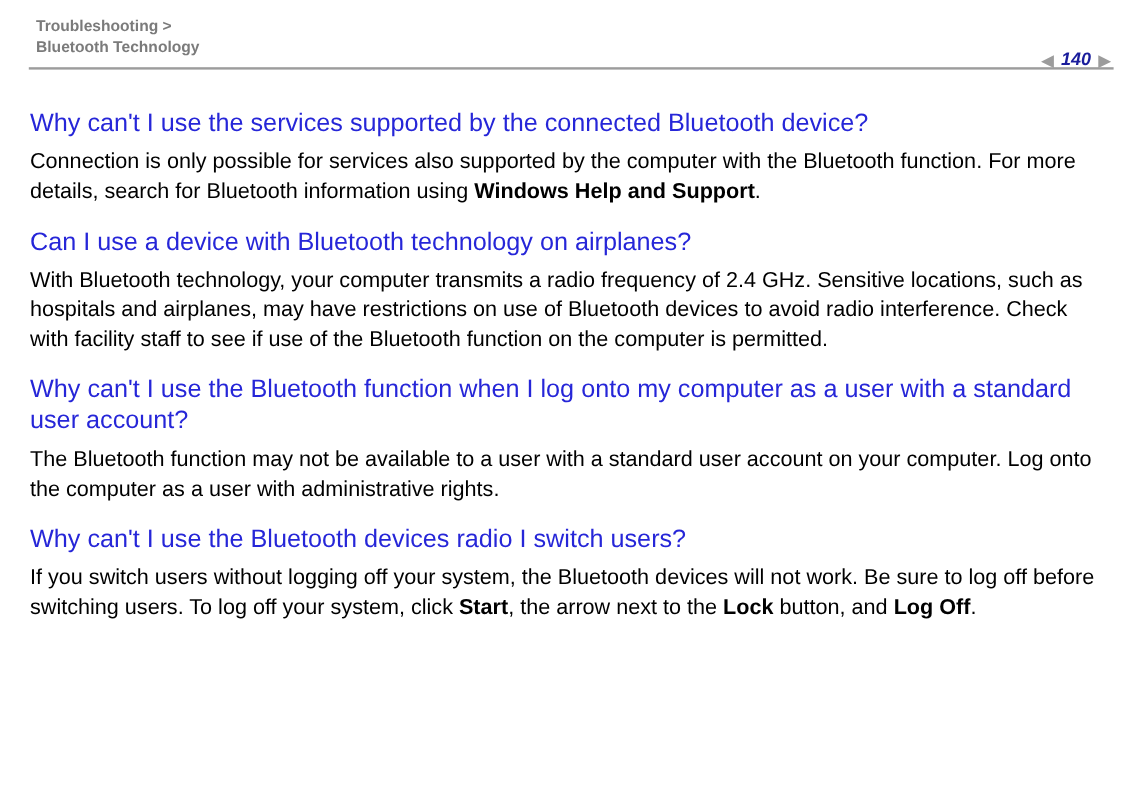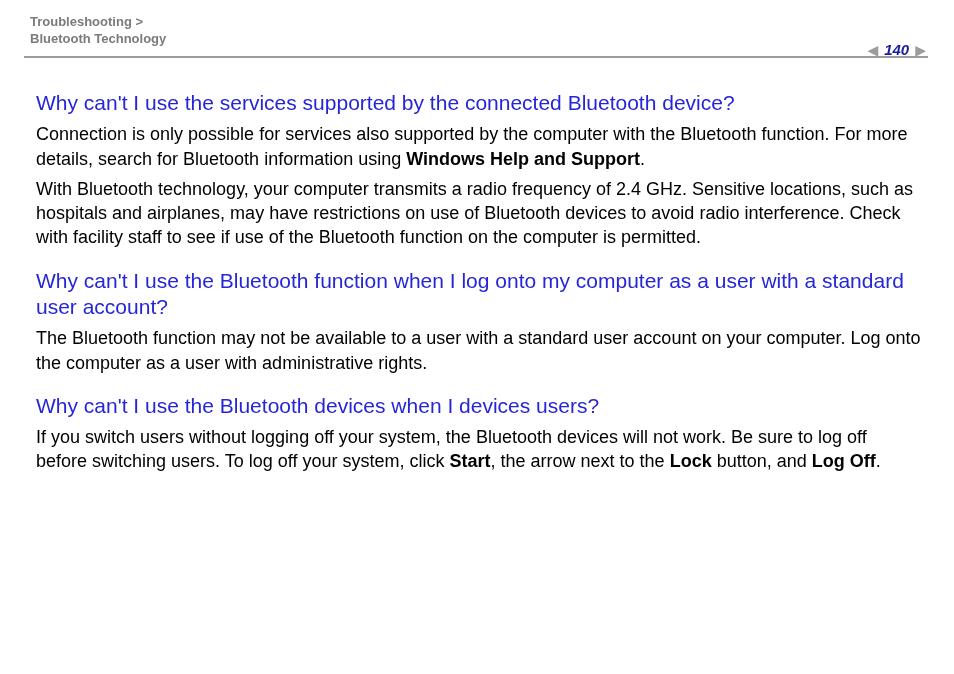--- a/index.html
+++ b/index.html
@@ -46,21 +46,21 @@
     user-select: none;
   }
   .page-number {
     font-size: 15px;
     font-weight: bold;
     font-style: italic;
     color: #1a1d9c;
     padding: 0 4px;
   }
   .content {
-    padding: 22px 30px 0 36px;
+    padding: 22px 30px 0 25px;
   }
   h2 {
     font-family: Arial, Helvetica, sans-serif;
     font-weight: normal;
     font-size: 21px;
     color: #2626d8;
     margin: 18px 0 6px 0;
     line-height: 1.25;
   }
   h2.first {
@@ -93,25 +93,26 @@
     </div>
   </div>
 
   <div class="content">
 
     <h2 class="first">Why can't I use the services supported by the connected Bluetooth device?</h2>
     <p>
       <span>Connection is only possible for services also supported by the computer with the Bluetooth function. For more details, search for Bluetooth information using </span><span class="bold">Windows Help and Support</span><span>.</span>
     </p>
 
+    <h2>Can I use a device with Bluetooth technology on airplanes?</h2>
     <p>With Bluetooth technology, your computer transmits a radio frequency of 2.4 GHz. Sensitive locations, such as hospitals and airplanes, may have restrictions on use of Bluetooth devices to avoid radio interference. Check with facility staff to see if use of the Bluetooth function on the computer is permitted.</p>
 
     <h2>Why can't I use the Bluetooth function when I log onto my computer as a user with a standard user account?</h2>
     <p>The Bluetooth function may not be available to a user with a standard user account on your computer. Log onto the computer as a user with administrative rights.</p>
 
-    <h2>Why can't I use the Bluetooth devices when I devices users?</h2>
+    <h2>Why can't I use the Bluetooth devices radio I switch users?</h2>
     <p>
       <span>If you switch users without logging off your system, the Bluetooth devices will not work. Be sure to log off before switching users. To log off your system, click </span><span class="bold">Start</span><span>, the arrow next to the </span><span class="bold">Lock</span><span> button, and </span><span class="bold">Log Off</span><span>.</span>
     </p>
 
   </div>
 
 </div>
 
 </body></html>

